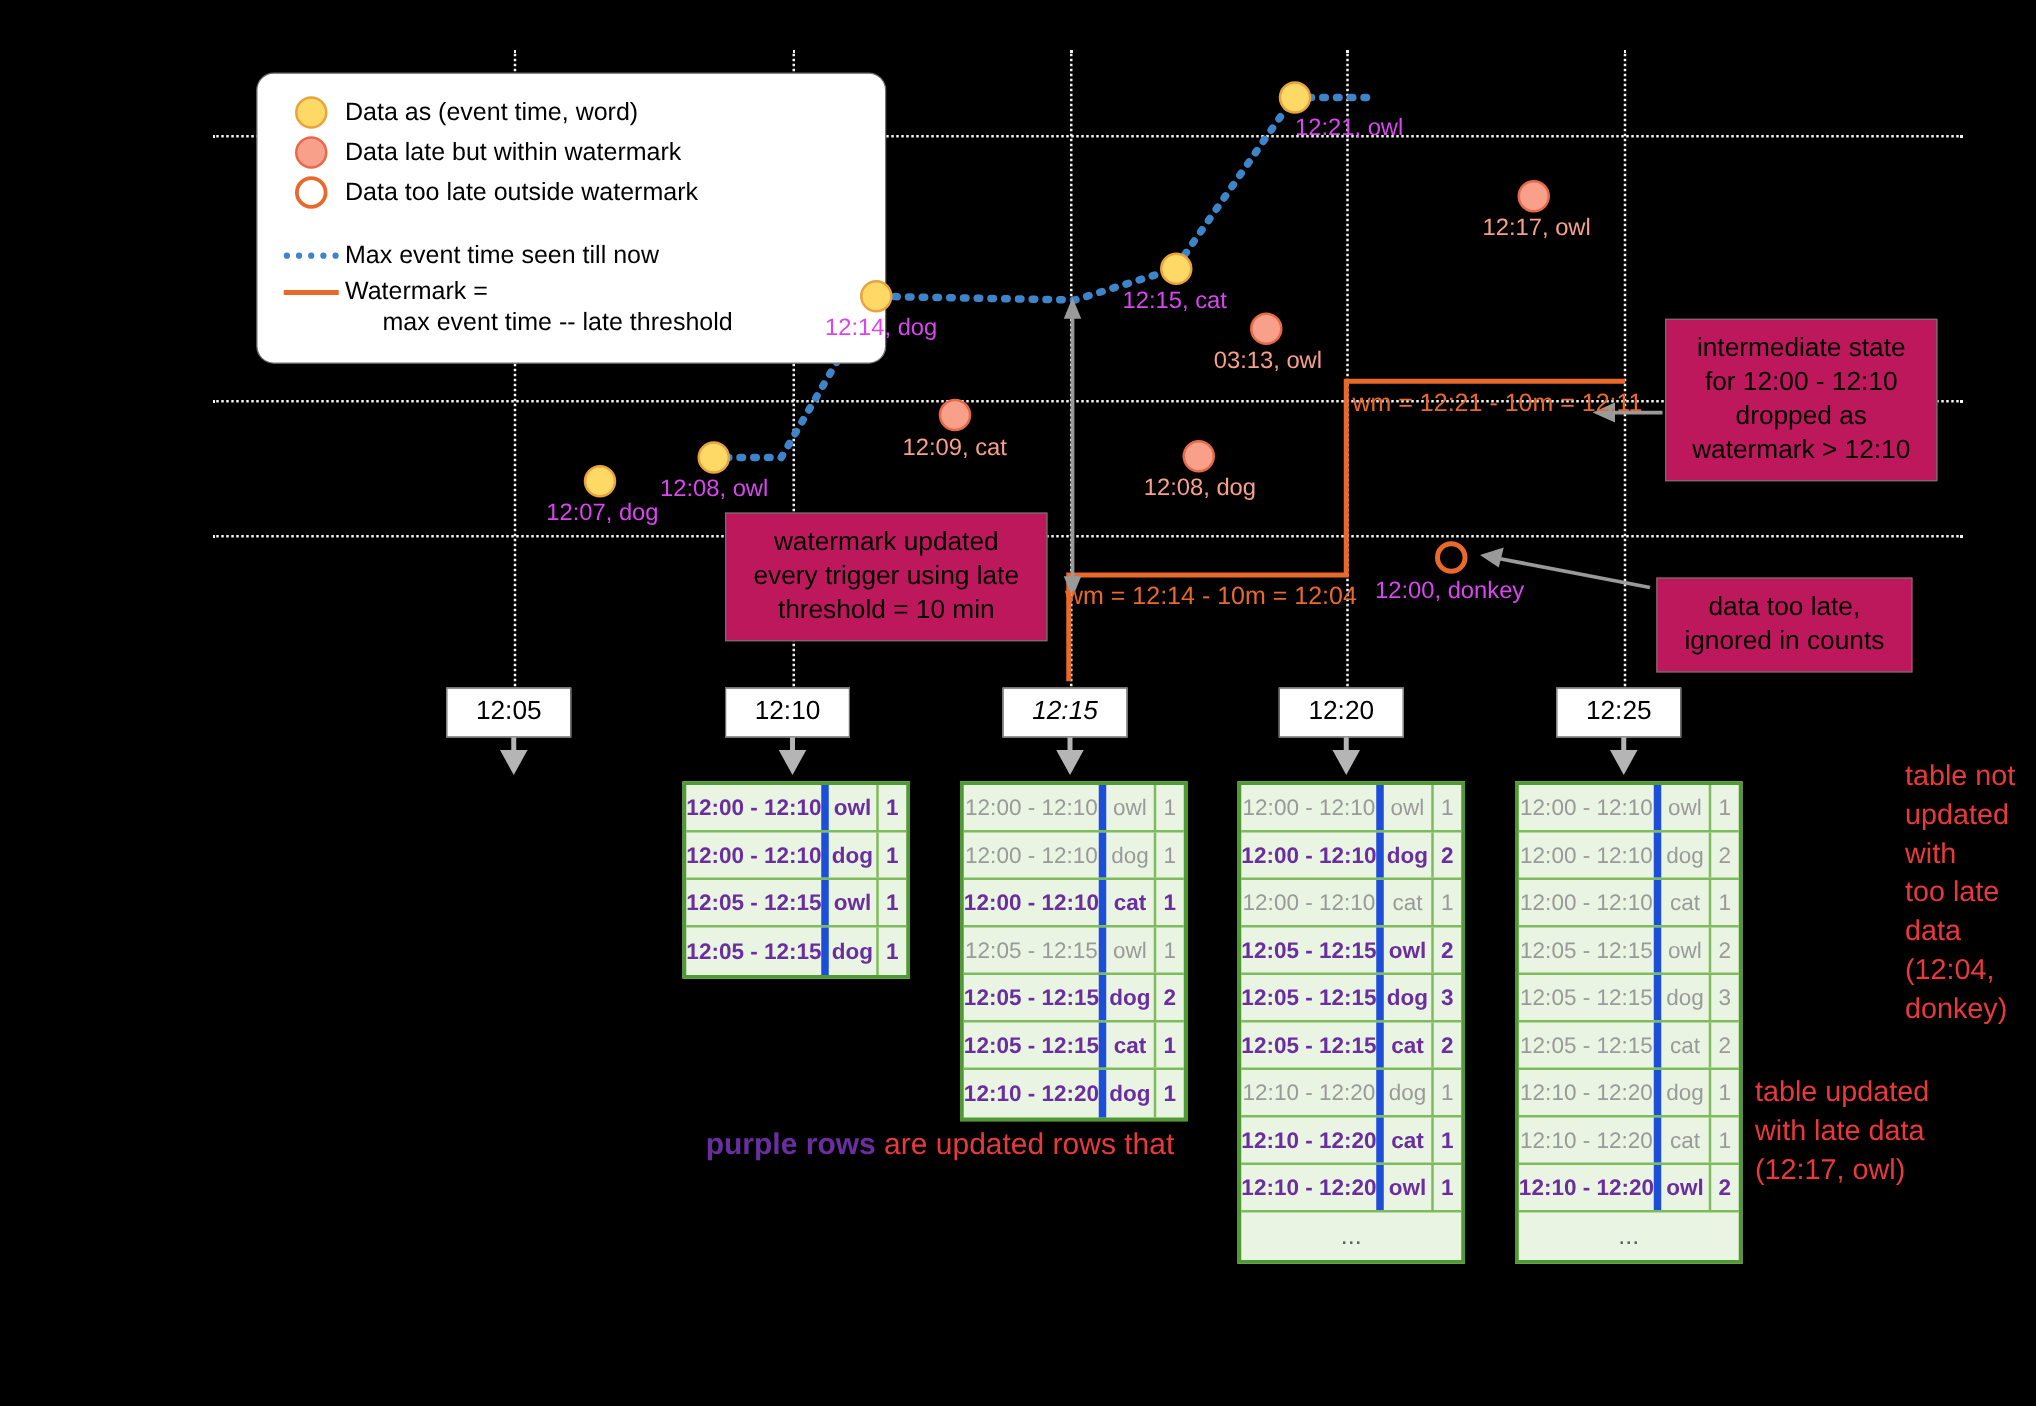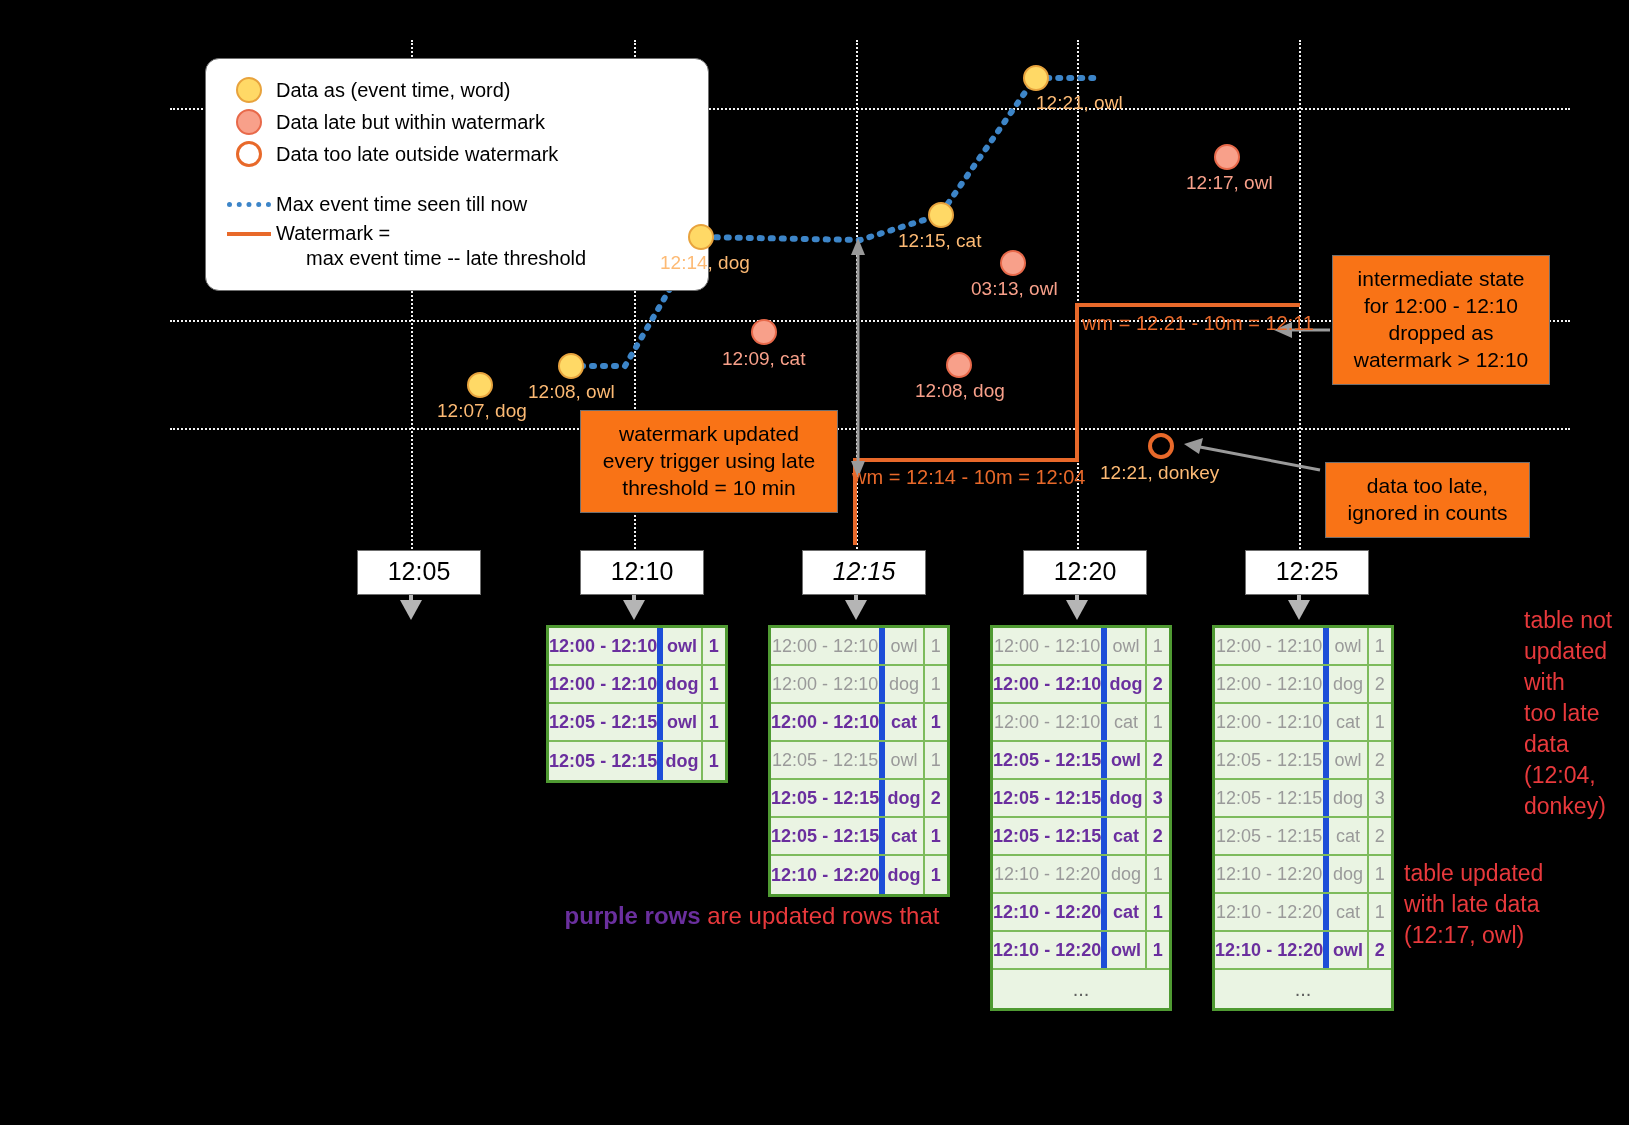--- a/index.html
+++ b/index.html
@@ -77,57 +77,57 @@
   .pt {
     position: absolute;
     width: 26px; height: 26px; border-radius: 50%;
     box-sizing: border-box;
   }
   .pt.yellow { background: #ffd966; border: 2px solid #e8a33d; }
   .pt.salmon { background: #f8a08a; border: 2px solid #e8694a; }
   .pt.hollow { background: #000000; border: 4px solid #e8692a; }
   .pt-label {
     position: absolute;
-    color: #fdba74;
+    color: #d946ef;
     font-size: 19px;
     white-space: nowrap;
   }
   .pt-label.salmon { color: #f8a08a; }
 
   
   svg.overlay {
     position: absolute;
     left: 0; top: 0;
     width: 1629px; height: 1125px;
     pointer-events: none;
   }
 
   
   .callout {
     position: absolute;
-    background: #f97316;
+    background: #be185d;
     border: 1px solid #6f6f6f;
     color: #000;
     font-size: 21px;
     line-height: 1.28;
     padding: 10px 14px;
     box-sizing: border-box;
     text-align: center;
   }
 
   
   .timebox {
     position: absolute;
     background: #ffffff;
     border: 1px solid #6f6f6f;
     color: #000;
-    font-size: 25px;
+    font-size: 21px;
     text-align: center;
     padding: 6px 0 8px 0;
-    width: 124px;
+    width: 100px;
     box-sizing: border-box;
   }
 
   
   .tbl {
     position: absolute;
     border: 3px solid #4f9a32;
     background: #eaf4e3;
     box-sizing: border-box;
   }
@@ -300,21 +300,21 @@
   <div class="pt salmon" style="left:1000px; top:250px;"></div>
   <div class="pt-label salmon" style="left:971px; top:278px;">03:13, owl</div>
 
   <div class="pt salmon" style="left:946px; top:352px;"></div>
   <div class="pt-label salmon" style="left:915px; top:380px;">12:08, dog</div>
 
   <div class="pt salmon" style="left:1214px; top:144px;"></div>
   <div class="pt-label salmon" style="left:1186px; top:172px;">12:17, owl</div>
 
   <div class="pt hollow" style="left:1148px; top:433px;"></div>
-  <div class="pt-label" style="left:1100px; top:462px;">12:21, donkey</div>
+  <div class="pt-label" style="left:1100px; top:462px;">12:00, donkey</div>
 
   <div class="wm-label" style="left:852px; top:466px;">wm = 12:14 - 10m = 12:04</div>
   <div class="wm-label" style="left:1082px; top:312px;">wm = 12:21 - 10m = 12:11</div>
 
   <div class="callout" style="left:1332px; top:255px; width:218px; white-space:pre-line;">intermediate state
 for 12:00 - 12:10
 dropped as
 watermark &gt; 12:10</div>
   <div class="callout" style="left:580px; top:410px; width:258px; white-space:pre-line;">watermark updated
 every trigger using late

